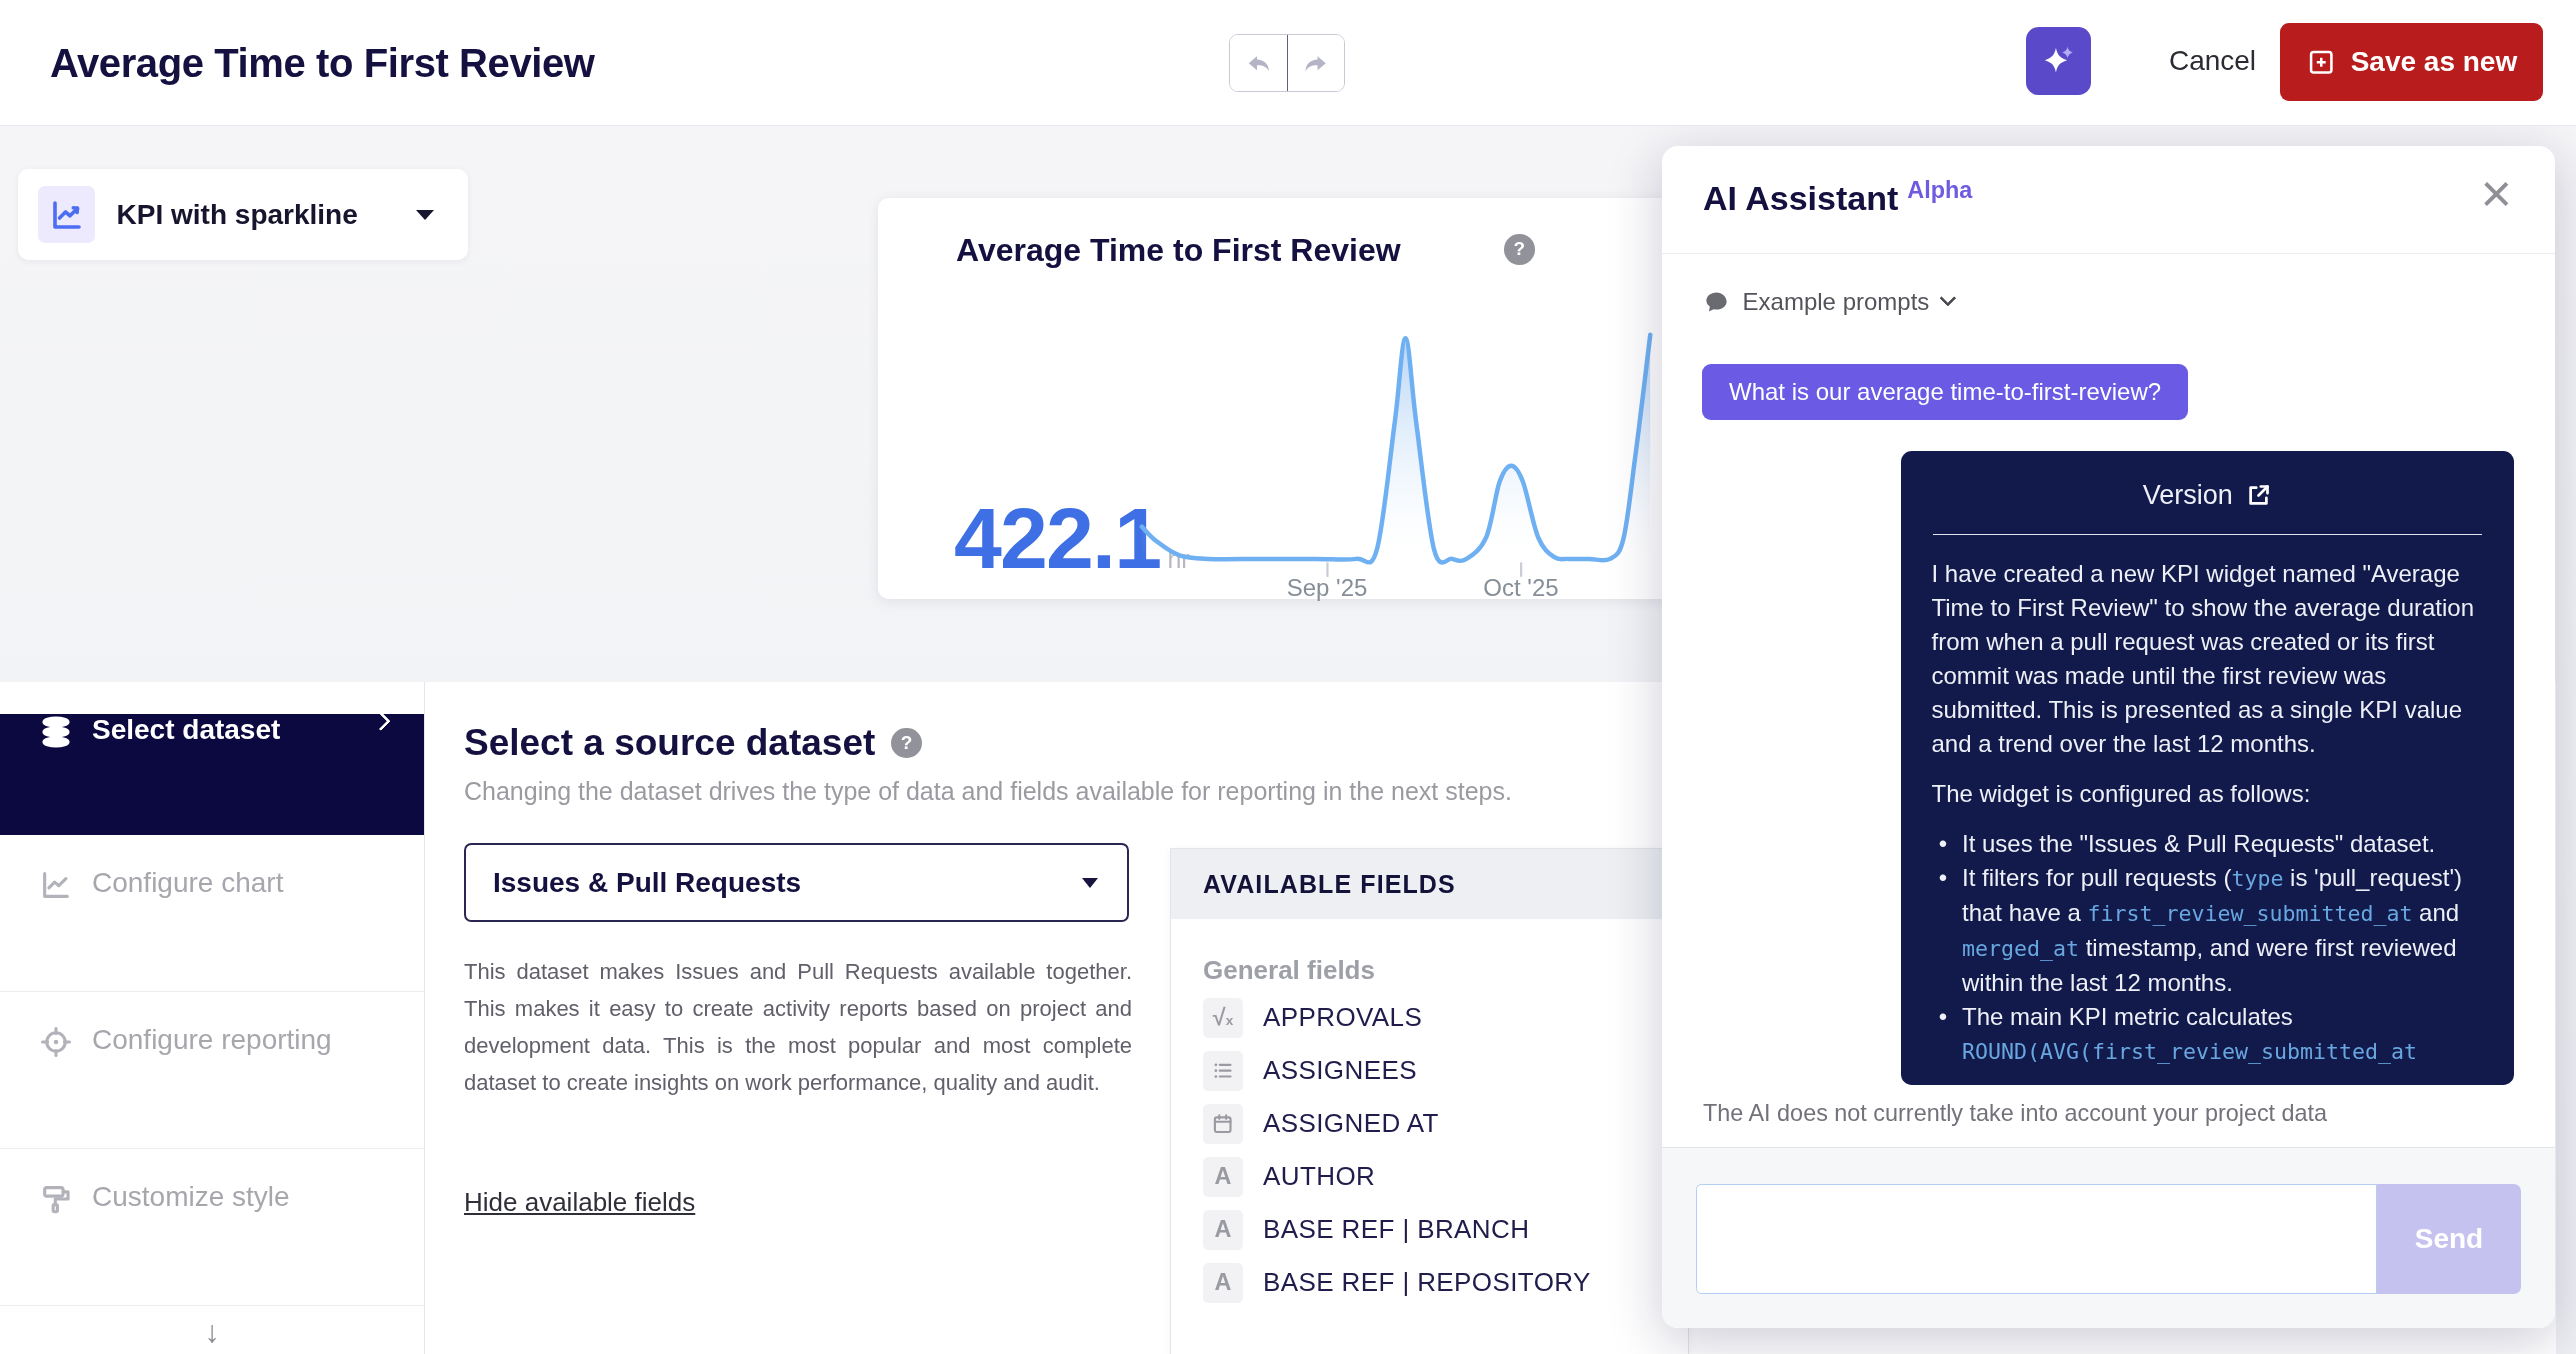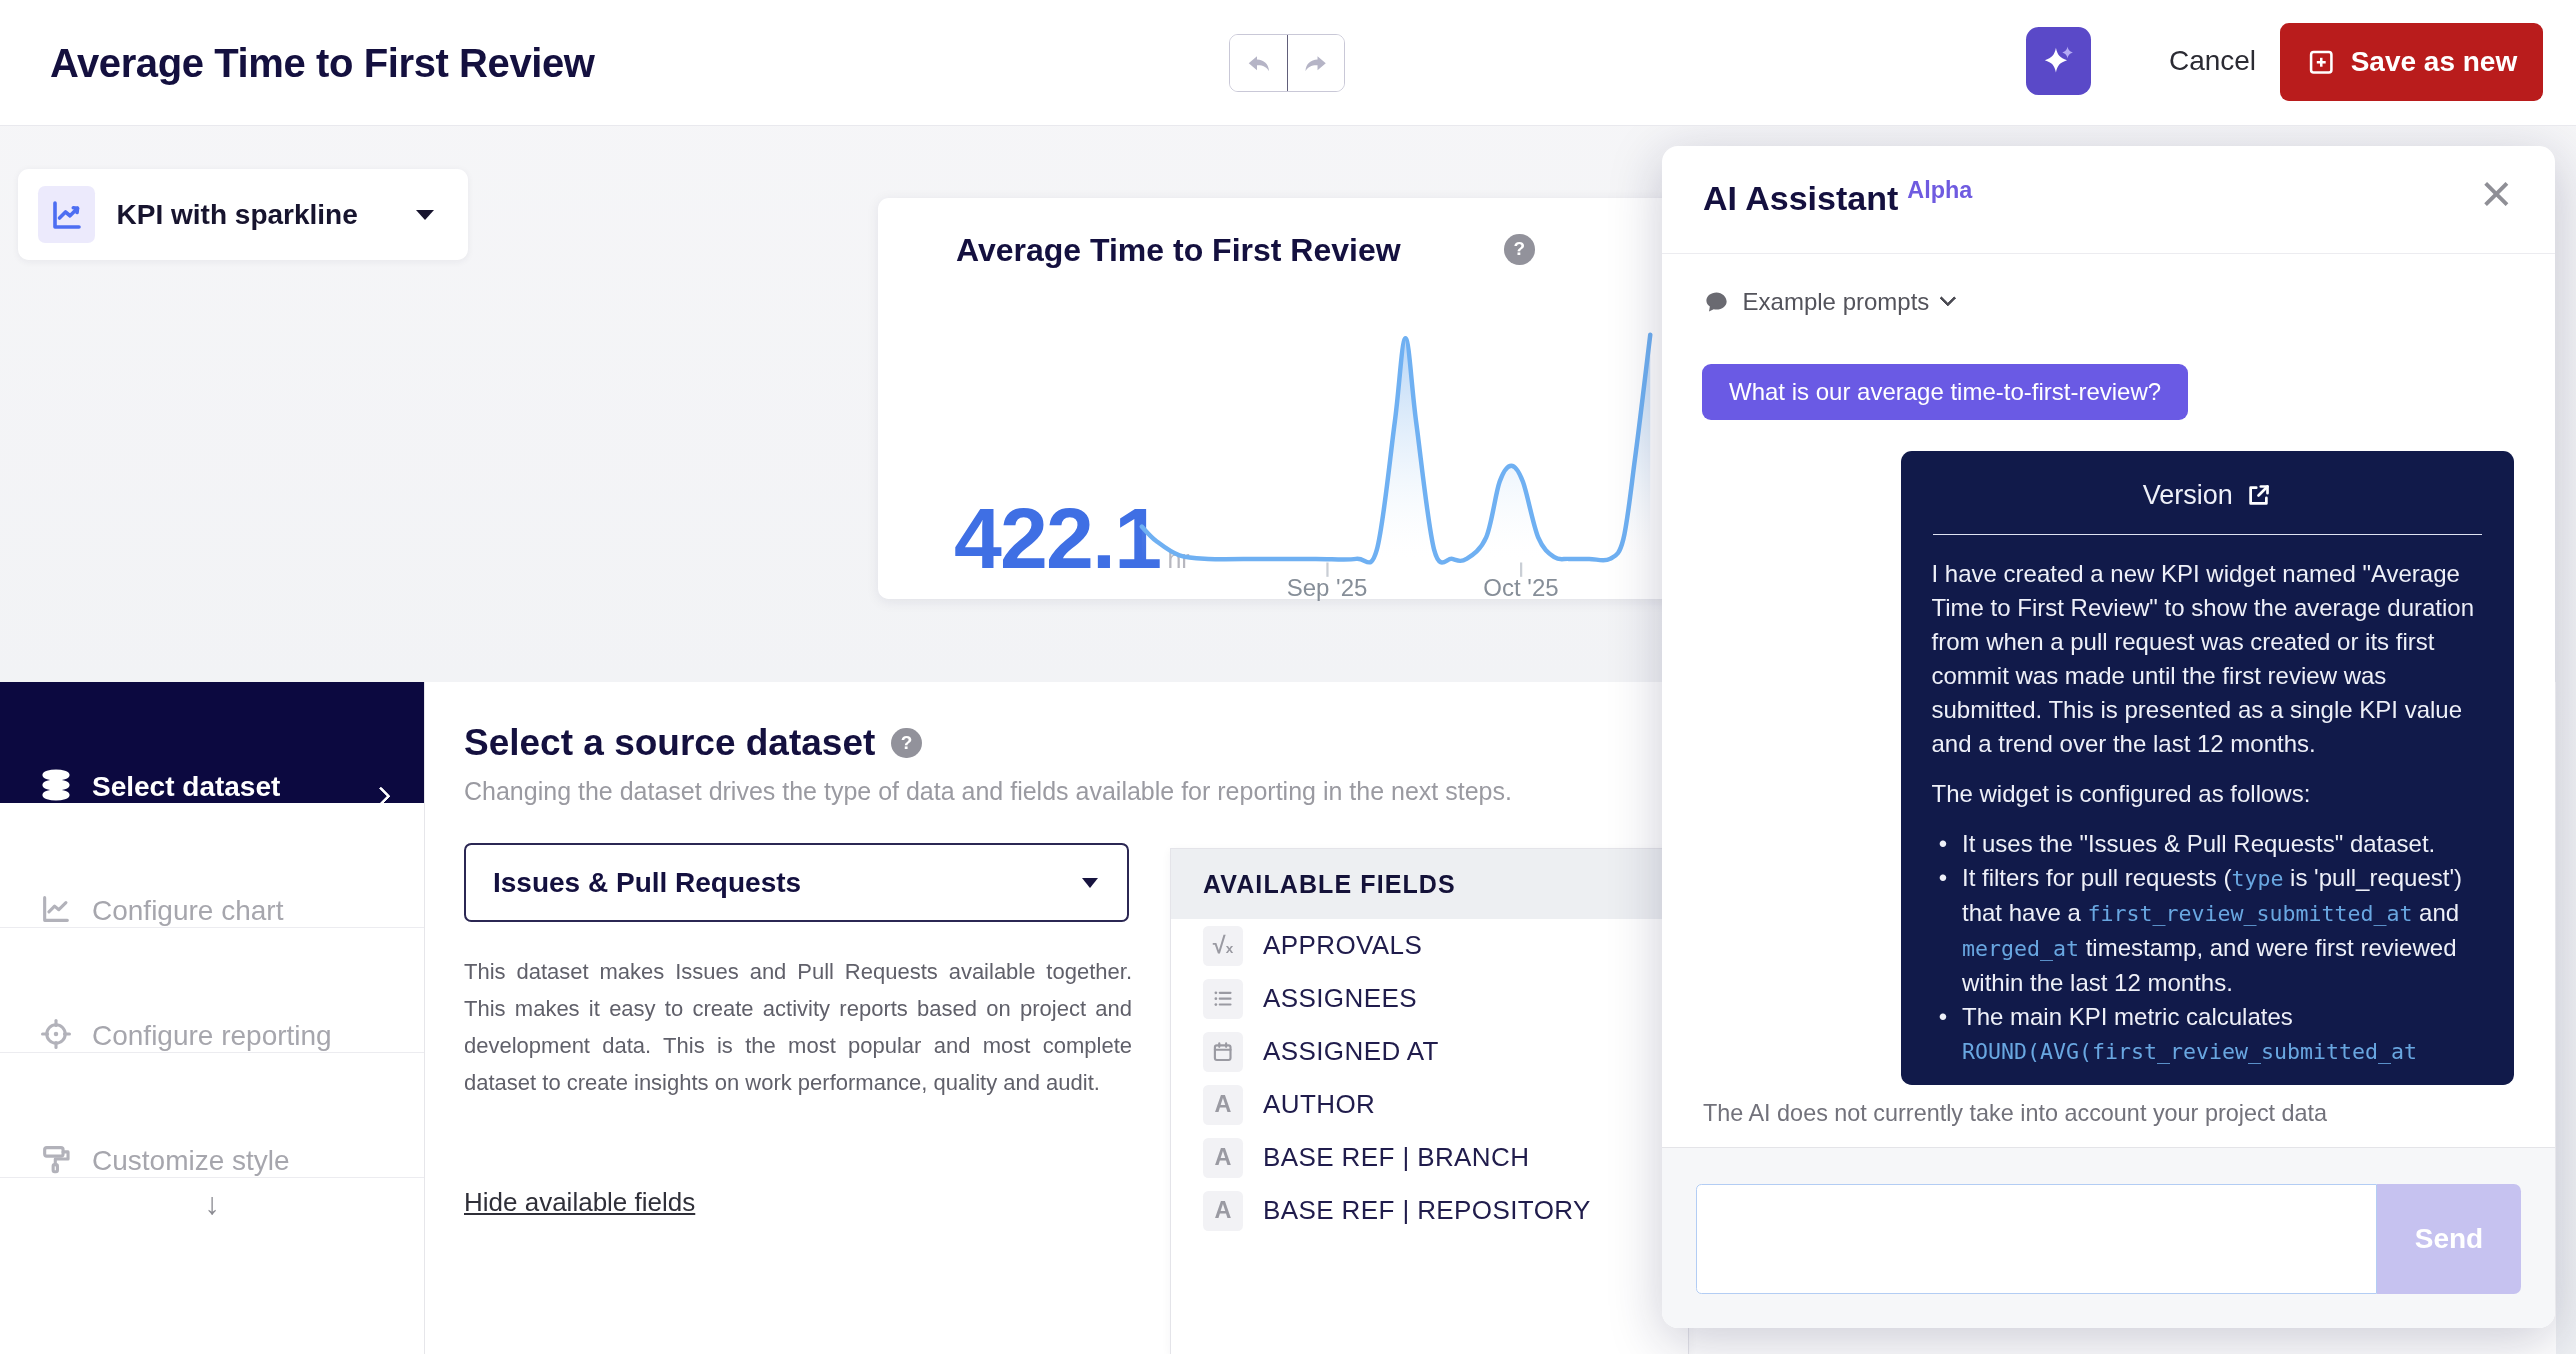--- a/index.html
+++ b/index.html
@@ -32,21 +32,21 @@
   .help-badge { display:inline-flex; width:30.5px; height:30.5px; border-radius:50%; background:#92929b; color:#fff; font-size:19px; font-weight:bold; align-items:center; justify-content:center; }
   .kpi-help { position:absolute; left:626px; top:36px; }
   .kpi-value { position:absolute; left:76px; top:291px; display:flex; align-items:baseline; }
   .kpi-number { font-size:86px; font-weight:bold; color:#3f6fe4; letter-spacing:-1.8px; }
   .kpi-unit { font-size:25px; color:#b7b7bf; margin-left:7.2px; }
   .sparkline-wrap { position:absolute; left:258px; top:117px; width:521px; height:269px; }
   .tick-label { position:absolute; top:376px; width:126px; text-align:center; font-size:24px; color:#868e98; }
 
   
   .sidebar { position:absolute; left:0; top:682px; width:425px; height:673px; background:#fff; border-right:1.8px solid #e6e6ea; z-index:6; }
-  .side-item { position:relative; height:125px; display:flex; align-items:flex-end; border-bottom:1.8px solid #ececf0; cursor:pointer; background:#fff; }
+  .side-item { position:relative; height:125px; display:flex; align-items:flex-start; border-bottom:1.8px solid #ececf0; cursor:pointer; background:#fff;margin-top:32px; }
   .side-item.active { height:121px; background:#0c0940; border-bottom:none; }
   .side-icon { width:36px; height:36px; margin-left:38px; display:flex; align-items:center; justify-content:center; }
   .side-icon svg { width:34px; height:34px; stroke:#b2b2ba; fill:none; stroke-width:2.2; stroke-linecap:round; stroke-linejoin:round; }
   .side-item.active .side-icon svg { stroke:#fff; fill:#fff; }
   .side-label { margin-left:18px; font-size:28px; color:#a6a6ad; }
   .side-item.active .side-label { color:#fff; font-weight:bold; }
   .side-chevron { position:absolute; right:36px; width:14.4px; height:14.4px; border-right:3.6px solid #fff; border-bottom:3.6px solid #fff; transform:rotate(-45deg); border-radius:1.8px; }
   .side-more { height:50px; display:flex; align-items:center; justify-content:center; font-size:30.5px; color:#8b8b92; }
 
   
@@ -226,20 +226,21 @@
     <div class="dataset-select">
       <span class="lbl">Issues &amp; Pull Requests</span>
       <span class="caret"></span>
     </div>
 
     <div class="dataset-desc">This dataset makes Issues and Pull Requests available together. This makes it easy to create activity reports based on project and development data. This is the most popular and most complete dataset to create insights on work performance, quality and audit.</div>
     <div class="fields-toggle">Hide available fields</div>
 
     <div class="fields-panel">
       <div class="fields-header">AVAILABLE FIELDS</div>
+      <div class="fields-group">General fields</div>
 
       <div class="field-row">
         <div class="field-icon">√<span style="font-size:13.5px;margin-top:5.4px">x</span></div>
         <div class="field-label">APPROVALS</div>
       </div>
       <div class="field-row">
         <div class="field-icon">
           <svg viewBox="0 0 24 24">
               <line x1="9" y1="6" x2="20" y2="6"></line>
               <line x1="9" y1="12" x2="20" y2="12"></line>

